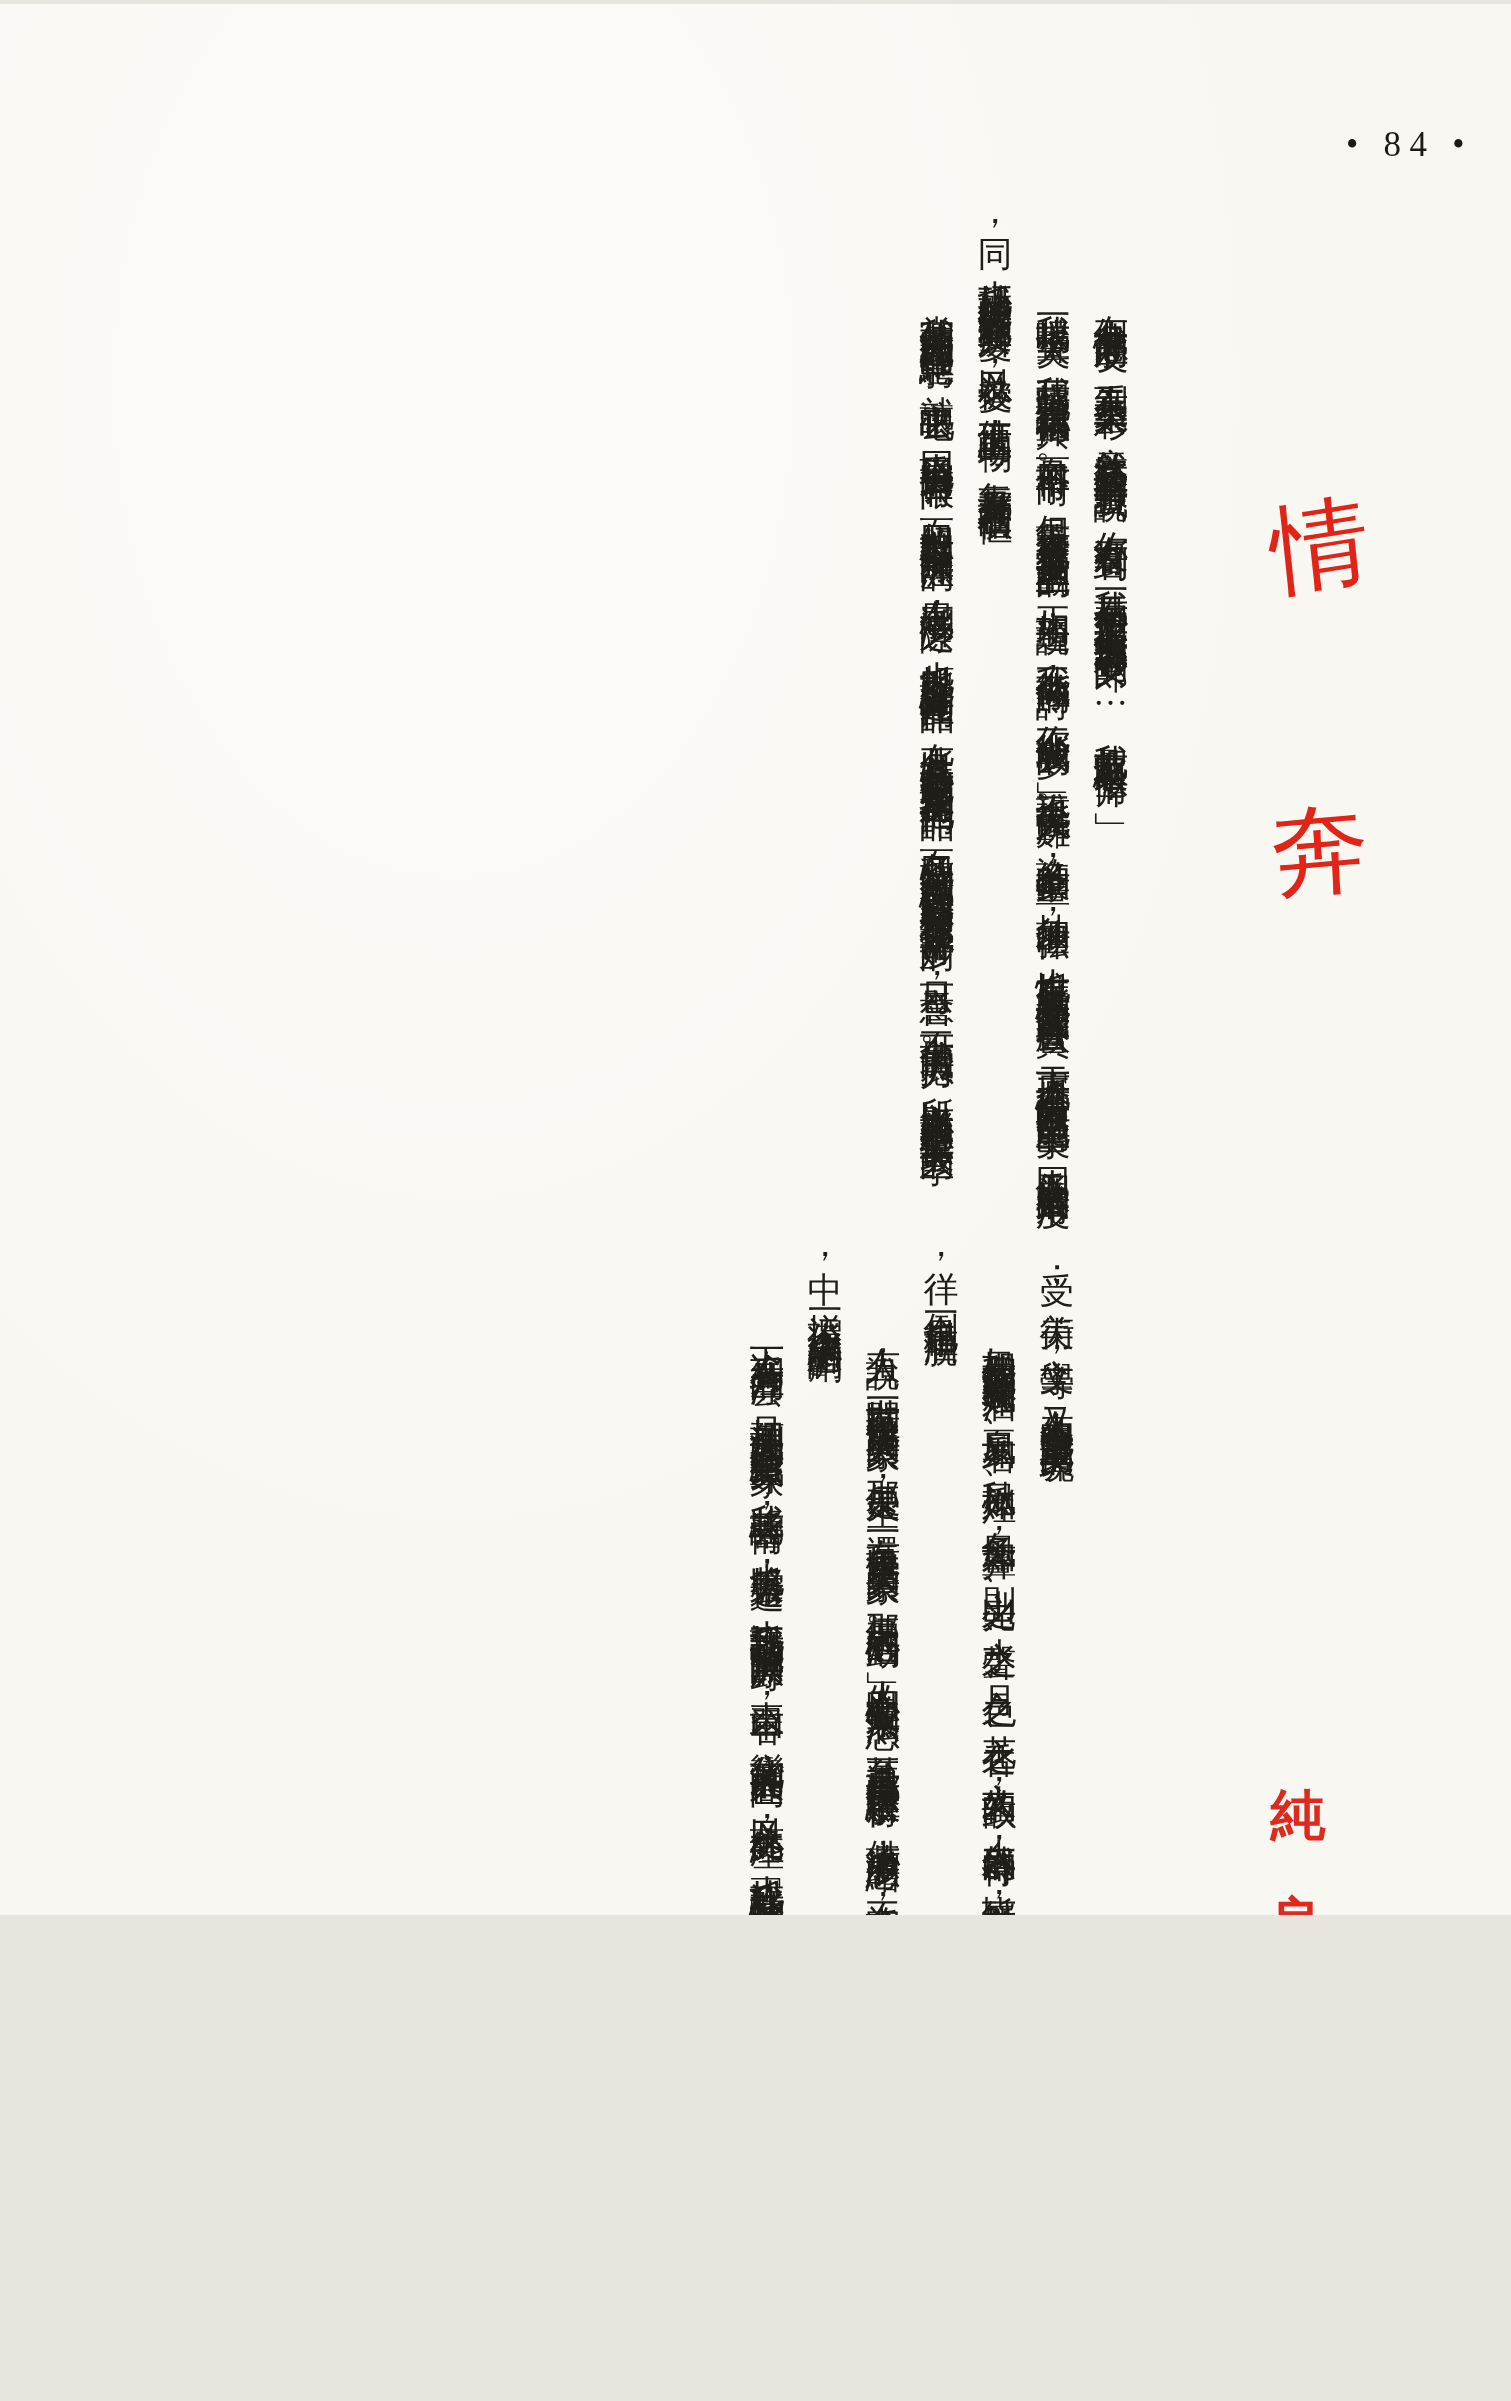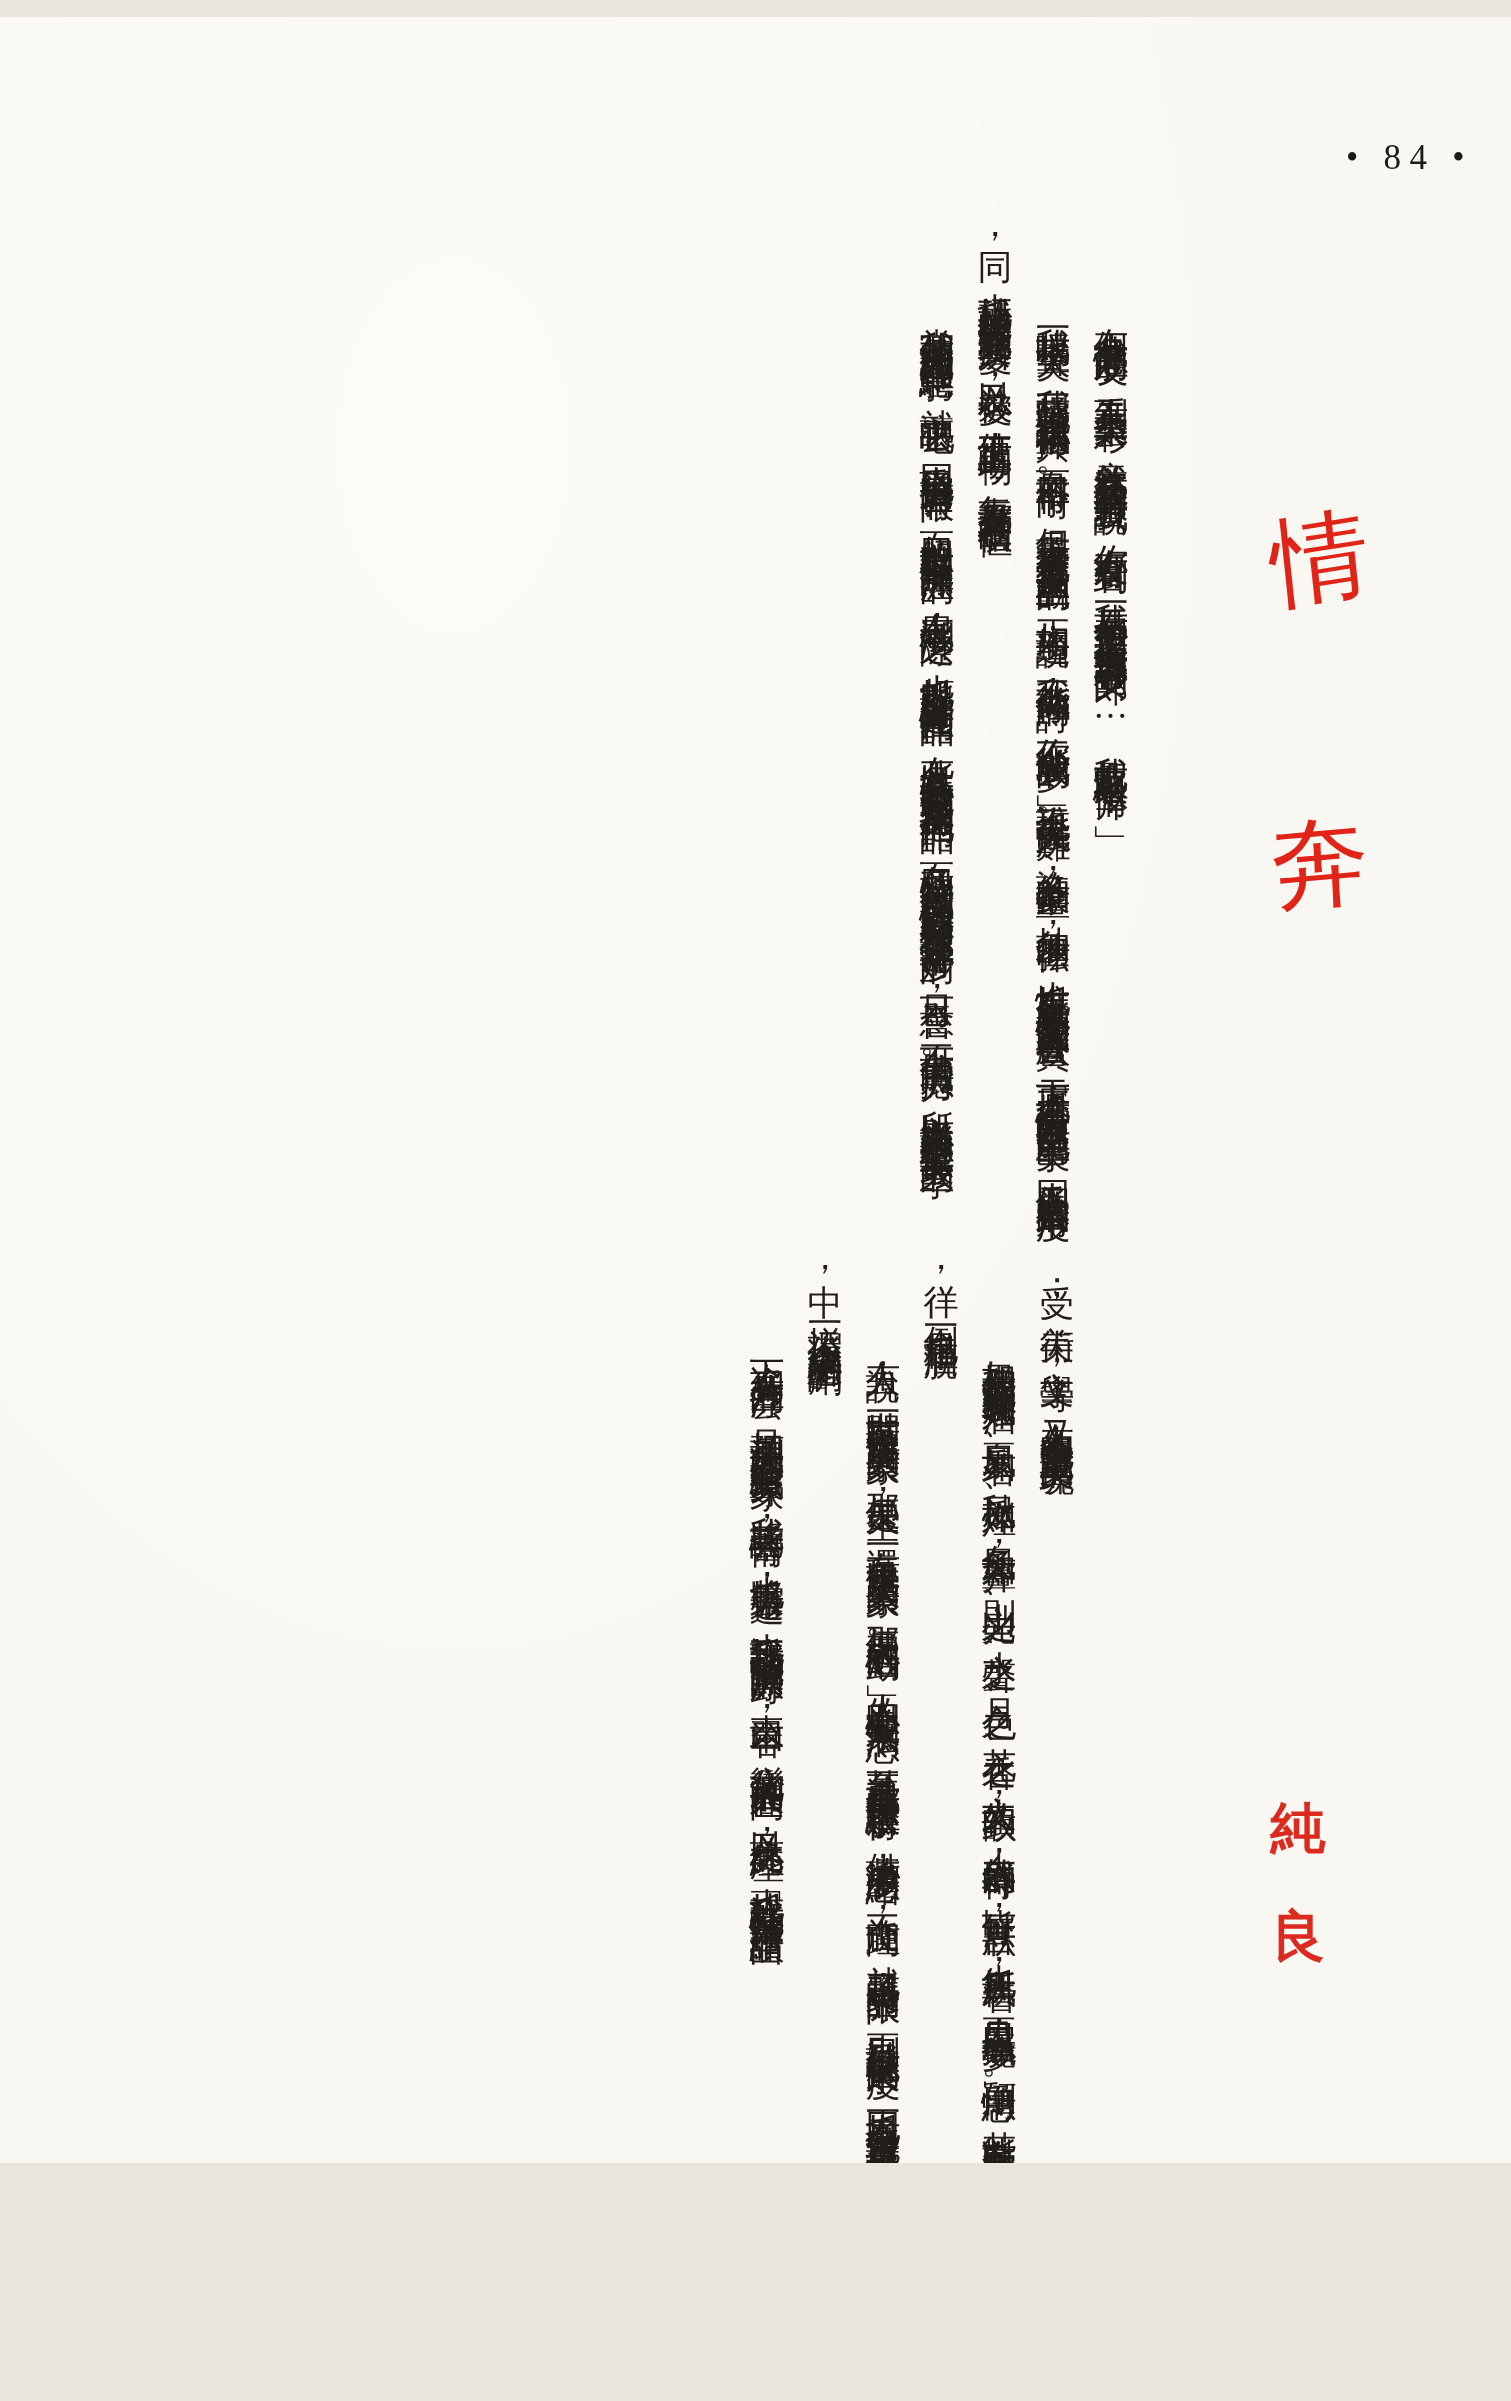--- a/index.html
+++ b/index.html
@@ -3,22 +3,22 @@
 <meta charset="utf-8">
 <style>
   html, body {
     margin: 0;
     padding: 0;
     background: #e8e5de;
   }
   .page {
     position: relative;
     width: 1512px;
-    height: 2146px;
-    margin: 17px auto;
+    height: 1911px;
+    margin: 4px auto;
     background:
       radial-gradient(ellipse at 30% 20%, rgba(255,255,255,0.5), rgba(255,255,255,0) 60%),
       #f9f7f1;
     overflow: hidden;
     font-family: "Liberation Serif", "DejaVu Serif", serif;
   }
   .page-number {
     position: absolute;
     top: 121px;
     left: 1346px;

